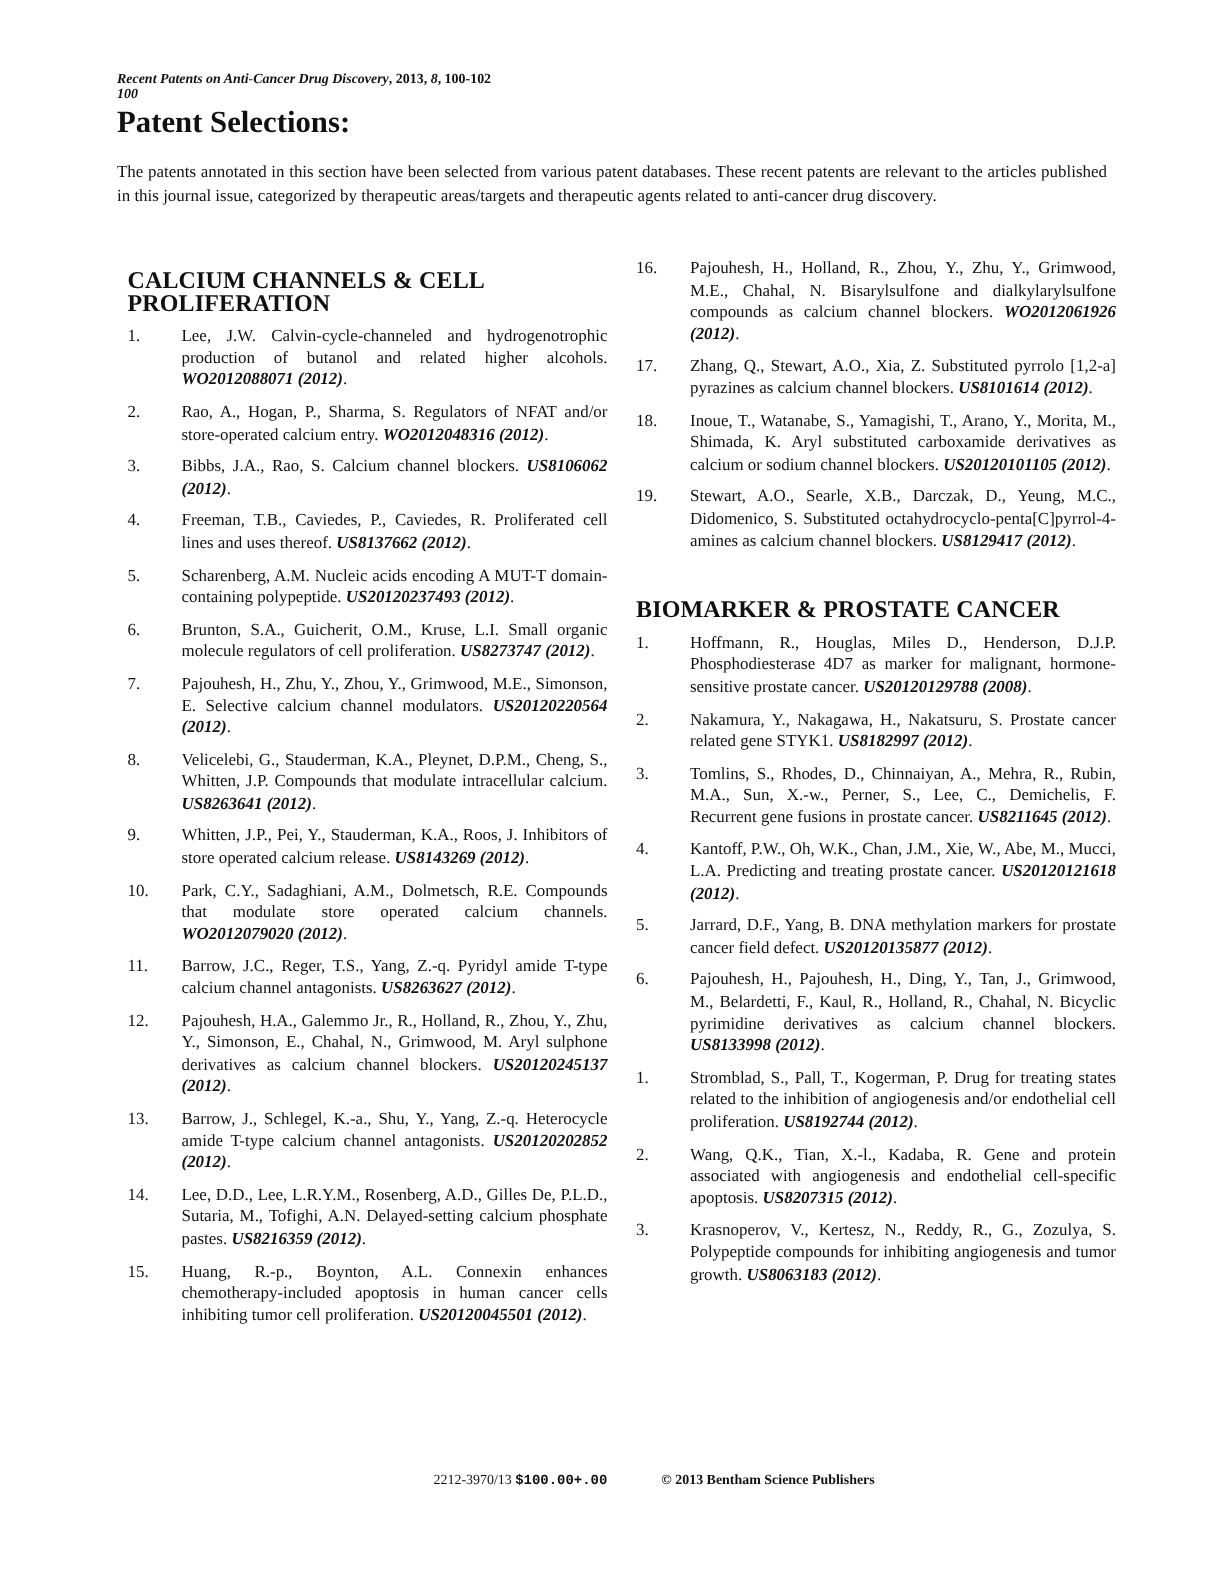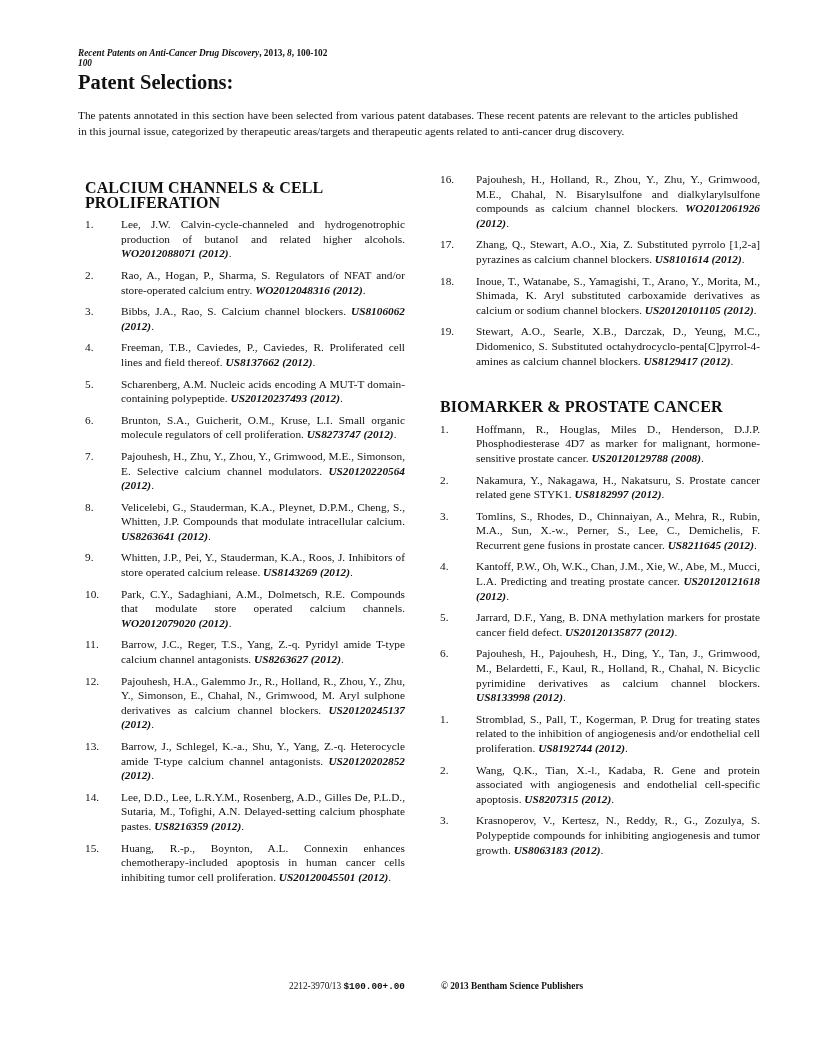--- a/index.html
+++ b/index.html
@@ -6,21 +6,21 @@
   body { width:816px; height:1056px; position:relative; overflow:hidden;
          font-family:"Liberation Serif", serif; color:#111; }
   .running-head { position:absolute; top:48px; left:78px; width:660px; font-size:9.3px; font-weight:bold; }
   .running-head .pg { position:absolute; left:0; top:10px;font-style:italic; }
   .running-head .journal { position:absolute; left:0; width:660px; text-align:left; font-style:italic; }
   .running-head .journal .n { font-style:normal; }
   .title { position:absolute; top:71px; left:78px; font-size:20.5px; font-weight:bold; margin:0; }
   .intro { position:absolute; top:107px; left:78px; width:660px; font-size:11.3px; line-height:16px; text-align:justify; margin:0; }
   .col { position:absolute; width:320px; font-size:11.3px; line-height:14.6px; }
   .col.left { left:85px; top:181px; }
-  .col.right { left:440px; top:172px; }
+  .col.right { left:424px; top:172px; }
   .section-heading { font-weight:bold; font-size:16px; margin:0 0 7px 0; letter-spacing:0.1px; }
   .col.right .section-heading.gap { margin-top:32px; }
   ol.refs { list-style:none; margin:0; padding:0; }
   ol.refs li { position:relative; padding-left:36px; margin-bottom:7px; text-align:justify; }
   ol.refs li .num { position:absolute; left:0; top:0; }
   ol.refs li .pat { font-weight:bold; font-style:italic; }
   .footer { position:absolute; top:981px; left:289px; font-size:9.3px; }
   .footer .issn { font-weight:normal; }
   .footer .price { font-weight:bold;font-family:Liberation Mono, monospace; }
   .footer .copy { font-weight:bold; margin-left:36px; }
@@ -35,21 +35,21 @@
 
 <h1 class="title">Patent Selections:</h1>
 <p class="intro">The patents annotated in this section have been selected from various patent databases. These recent patents are relevant to the articles published in this journal issue, categorized by therapeutic areas/targets and therapeutic agents related to anti-cancer drug discovery.</p>
 
 <div class="col left">
   <h2 class="section-heading">CALCIUM CHANNELS &amp; CELL PROLIFERATION</h2>
   <ol class="refs" id="refs-calcium-a">
       <li><span class="num">1.</span><span>Lee, J.W. Calvin-cycle-channeled and hydrogenotrophic production of butanol and related higher alcohols. </span><span class="pat">WO2012088071 (2012)</span>.</li>
       <li><span class="num">2.</span><span>Rao, A., Hogan, P., Sharma, S. Regulators of NFAT and/or store-operated calcium entry. </span><span class="pat">WO2012048316 (2012)</span>.</li>
       <li><span class="num">3.</span><span>Bibbs, J.A., Rao, S. Calcium channel blockers. </span><span class="pat">US8106062 (2012)</span>.</li>
-      <li><span class="num">4.</span><span>Freeman, T.B., Caviedes, P., Caviedes, R. Proliferated cell lines and field thereof. </span><span class="pat">US8137662 (2012)</span>.</li>
+      <li><span class="num">4.</span><span>Freeman, T.B., Caviedes, P., Caviedes, R. Proliferated cell lines and uses thereof. </span><span class="pat">US8137662 (2012)</span>.</li>
       <li><span class="num">5.</span><span>Scharenberg, A.M. Nucleic acids encoding A MUT-T domain-containing polypeptide. </span><span class="pat">US20120237493 (2012)</span>.</li>
       <li><span class="num">6.</span><span>Brunton, S.A., Guicherit, O.M., Kruse, L.I. Small organic molecule regulators of cell proliferation. </span><span class="pat">US8273747 (2012)</span>.</li>
       <li><span class="num">7.</span><span>Pajouhesh, H., Zhu, Y., Zhou, Y., Grimwood, M.E., Simonson, E. Selective calcium channel modulators. </span><span class="pat">US20120220564 (2012)</span>.</li>
       <li><span class="num">8.</span><span>Velicelebi, G., Stauderman, K.A., Pleynet, D.P.M., Cheng, S., Whitten, J.P. Compounds that modulate intracellular calcium. </span><span class="pat">US8263641 (2012)</span>.</li>
       <li><span class="num">9.</span><span>Whitten, J.P., Pei, Y., Stauderman, K.A., Roos, J. Inhibitors of store operated calcium release. </span><span class="pat">US8143269 (2012)</span>.</li>
       <li><span class="num">10.</span><span>Park, C.Y., Sadaghiani, A.M., Dolmetsch, R.E. Compounds that modulate store operated calcium channels. </span><span class="pat">WO2012079020 (2012)</span>.</li>
       <li><span class="num">11.</span><span>Barrow, J.C., Reger, T.S., Yang, Z.-q. Pyridyl amide T-type calcium channel antagonists. </span><span class="pat">US8263627 (2012)</span>.</li>
       <li><span class="num">12.</span><span>Pajouhesh, H.A., Galemmo Jr., R., Holland, R., Zhou, Y., Zhu, Y., Simonson, E., Chahal, N., Grimwood, M. Aryl sulphone derivatives as calcium channel blockers. </span><span class="pat">US20120245137 (2012)</span>.</li>
       <li><span class="num">13.</span><span>Barrow, J., Schlegel, K.-a., Shu, Y., Yang, Z.-q. Heterocycle amide T-type calcium channel antagonists. </span><span class="pat">US20120202852 (2012)</span>.</li>
       <li><span class="num">14.</span><span>Lee, D.D., Lee, L.R.Y.M., Rosenberg, A.D., Gilles De, P.L.D., Sutaria, M., Tofighi, A.N. Delayed-setting calcium phosphate pastes. </span><span class="pat">US8216359 (2012)</span>.</li>

